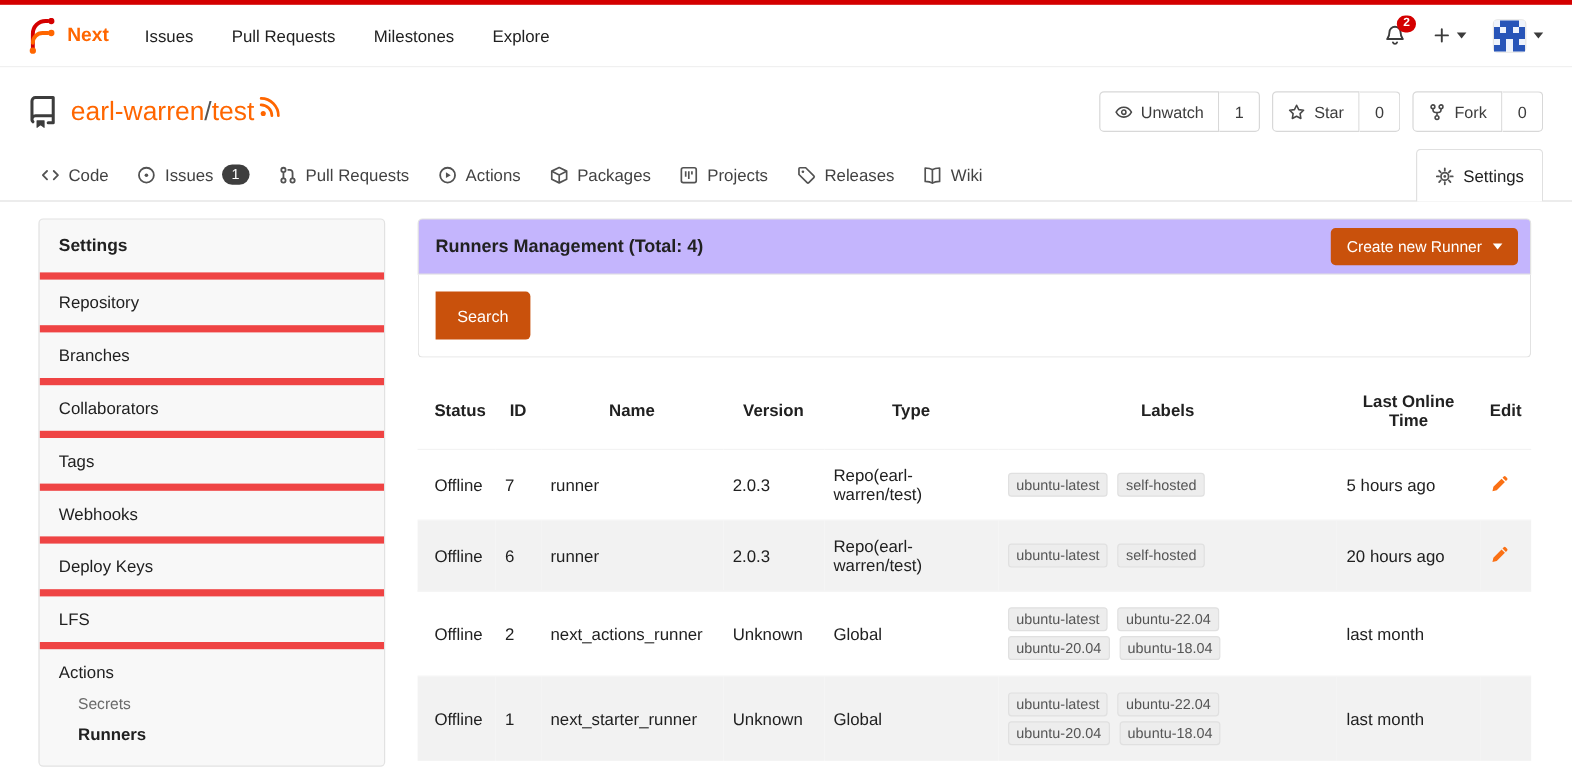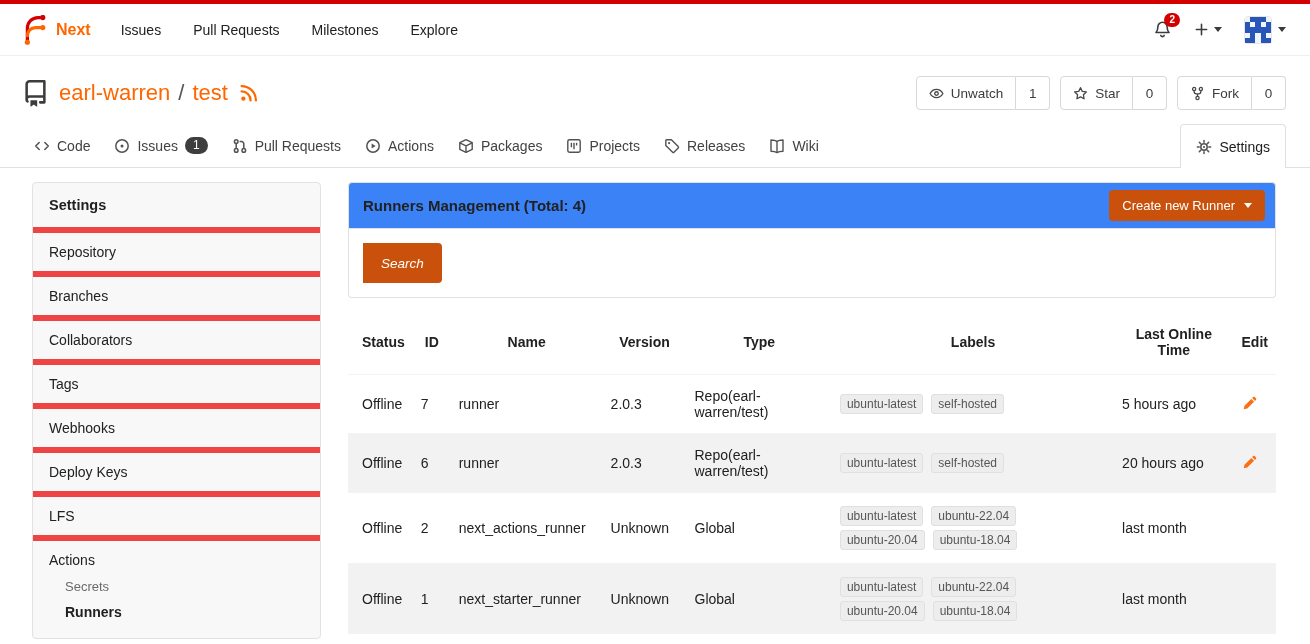--- a/index.html
+++ b/index.html
@@ -25,21 +25,21 @@
     position:absolute; top:-7px; right:-8px; background:#d40000; color:#fff;
     font-size:10px; line-height:1; padding:2px 5px; border-radius:8px; font-weight:bold;
   }
   .nav-plus { display:flex; align-items:center; gap:5px; cursor:pointer; }
   .nav-avatar { display:flex; align-items:center; gap:6px; cursor:pointer; }
   .avatar-img { width:28px; height:28px; border-radius:4px; border:1px solid #e4e4e4; }
   .caret { width:0; height:0; border-left:4px solid transparent; border-right:4px solid transparent; border-top:5px solid #3c3c3c; }
 
   
   .repo-header { display:flex; align-items:center; padding:20px 24px 14px 22px; }
-  .repo-title { display:flex; align-items:center; gap:8px; margin-left:10px; font-size:22px; }
+  .repo-title { display:flex; align-items:flex-start; margin-left:10px; font-size:22px; }
   .repo-link { color:#ff6600; cursor:pointer; text-decoration:none; }
   .repo-sep { color:#555; }
   .rss { margin-left:4px; cursor:pointer; display:flex; }
   .repo-actions { margin-left:auto; display:flex; gap:10px; }
   .btn-group { display:flex; }
   .gbtn {
     display:flex; align-items:center; gap:7px; padding:7px 12px; background:#fff;
     border:1px solid #d8d8d8; font-size:13.5px; color:#3c3c3c; cursor:pointer; height:34px;
   }
   .gbtn.first { border-radius:4px 0 0 4px; }
@@ -61,21 +61,21 @@
   .sidebar { width:289px; flex-shrink:0; border:1px solid #e2e2e2; border-radius:4px; background:#f8f8f8; overflow:hidden; }
   .sb-header { padding:14px 16px; font-weight:bold; font-size:14.5px; }
   .sb-item { padding:11px 16px; border-top:6px solid #ef4444; font-size:14px; color:#212121; cursor:pointer; }
   .sb-sub { padding:6px 0 2px 16px; }
   .sb-sub-item { padding:5px 0; font-size:13px; color:#6a6a6a; cursor:pointer; }
   .sb-sub-item.active { font-weight:bold; color:#212121; font-size:14px; }
 
   .panel { flex:1; margin-left:27px; }
   .panel-header {
     display:flex; align-items:center; justify-content:space-between;
-    background:#3b82f6; border:1px solid #e2e2e2; border-radius:4px 4px 0 0;
+    background:#c4b5fd; border:1px solid #e2e2e2; border-radius:4px 4px 0 0;
     padding:7px 10px 7px 14px;
   }
   .panel-title { font-weight:bold; font-size:15px; }
   .btn-primary {
     background:#c9510c; color:#fff; font-size:13px; padding:0 13px; height:31px;
     border:none; border-radius:4px; display:flex; align-items:center; gap:9px; cursor:pointer;
     font-family:inherit;
   }
   .btn-primary .caret { border-top-color:#fff; }
 
@@ -84,21 +84,21 @@
     background:#fff; padding:14px; display:flex;
   }
   .search-input {
     width:544px; height:40px; border:1.5px solid #c9510c; border-right:none;
     border-radius:4px 0 0 4px; padding:0 12px; font-size:14px; color:#212121;
     outline:none; font-family:inherit; background:#fff;
   }
   .search-input::placeholder { color:#9a9a9a; }
   .search-btn {
     height:40px; padding:0 18px; background:#c9510c; color:#fff; border:none;
-    border-radius:0 4px 4px 0; font-size:13.5px; cursor:pointer; font-family:inherit;font-style:italic;
+    border-radius:0 4px 4px 0; font-size:13.5px; cursor:pointer; font-family:inherit;
   }
 
   .runners-table { width:100%; border-collapse:collapse; margin-top:12px; font-size:14px; }
   .runners-table th { text-align:center; font-weight:bold; padding:16px 8px; vertical-align:middle; }
   .runners-table td { padding:13px 8px; vertical-align:middle; color:#212121; }
   .runners-table th:first-child, .runners-table td:first-child { padding-left:14px; }
   .runners-table tbody tr:nth-child(even) { background:#f2f2f2; }
   .runners-table tbody tr { border-top:1px solid #f3f3f3; }
 
   .labels { display:flex; flex-wrap:wrap; gap:4px 8px; max-width:205px; }

